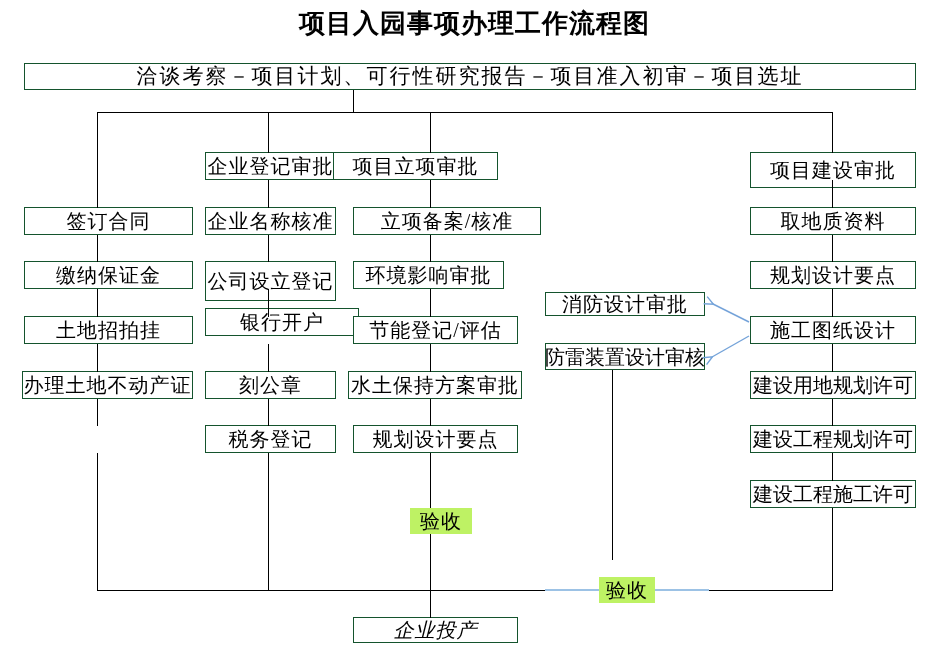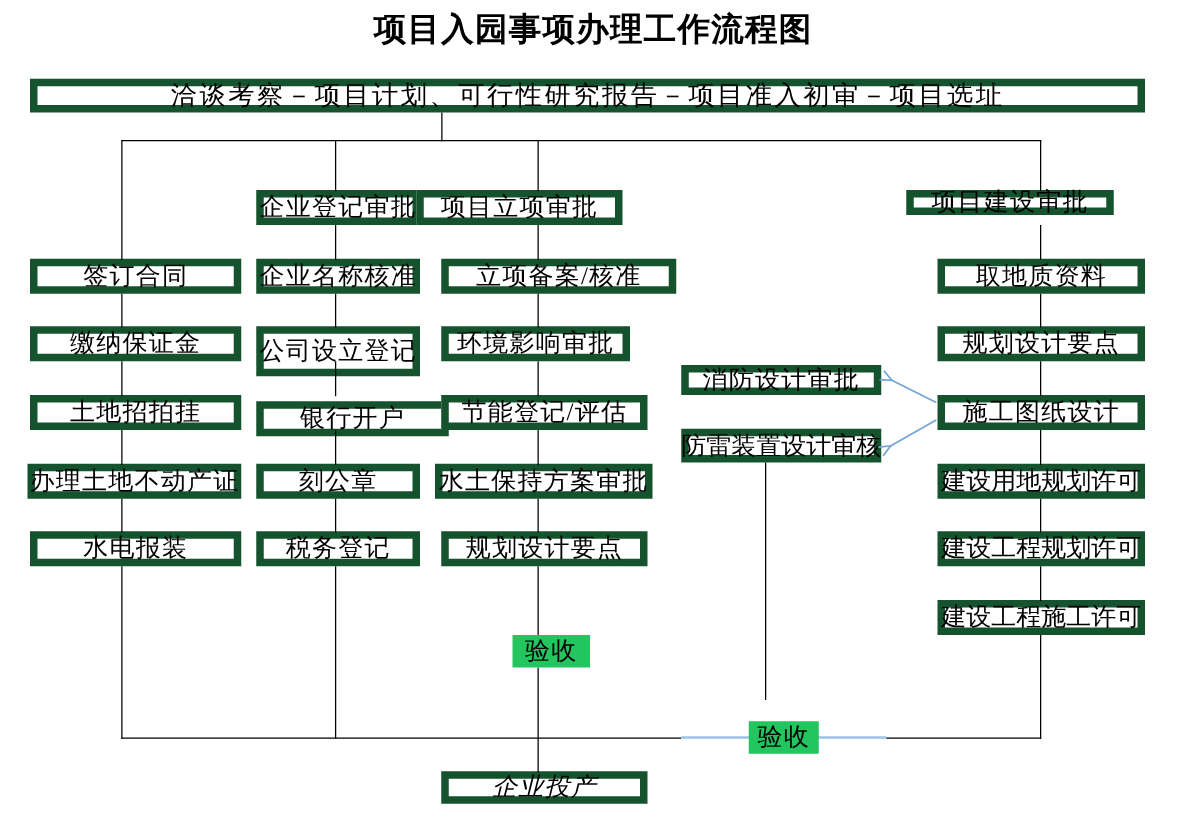--- a/index.html
+++ b/index.html
@@ -5,68 +5,67 @@
   html,body{margin:0;padding:0;background:#ffffff;}
   #canvas{
     position:relative;width:949px;height:665px;background:#ffffff;overflow:hidden;
     font-family:"Liberation Serif","DejaVu Serif",serif;color:#000;
   }
   .title{
     position:absolute;top:6px;left:0;width:949px;text-align:center;
     font-size:26px;font-weight:bold;letter-spacing:1px;
   }
   .box{
-    position:absolute;border:6px solid #14532d;background:#fff;
+    position:absolute;border:1px solid #14532d;background:#fff;
     display:flex;align-items:center;justify-content:center;
     font-size:20px;letter-spacing:1px;white-space:nowrap;line-height:1;
     box-sizing:border-box;
   }
   .topbar{font-size:21px;letter-spacing:2px;}
   .label{
     position:absolute;display:flex;align-items:center;justify-content:center;
-    font-size:20px;letter-spacing:1px;white-space:nowrap;line-height:1;background:#22c55e;
+    font-size:20px;letter-spacing:1px;white-space:nowrap;line-height:1;background:#bef264;
   }
   .hl{position:absolute;height:1px;background:#000;}
   .vl{position:absolute;width:1px;background:#000;}
   .hl.blue{background:#9cc2e5;height:2px;}
   svg.overlay{position:absolute;left:0;top:0;pointer-events:none;}
 </style>
 </head>
 <body>
 
 <div id="canvas">
 
   <div class="title">项目入园事项办理工作流程图</div>
 
   <div class="box topbar" style="left:24px;top:63px;width:892px;height:27px;">洽谈考察－项目计划、可行性研究报告－项目准入初审－项目选址</div>
 
   <div class="box" style="left:24px;top:207px;width:169px;height:28px;">签订合同</div>
   <div class="box" style="left:24px;top:261px;width:169px;height:28px;">缴纳保证金</div>
   <div class="box" style="left:24px;top:316px;width:169px;height:28px;">土地招拍挂</div>
   <div class="box" style="left:22px;top:371px;width:171px;height:28px;">办理土地不动产证</div>
-  <div class="box" style="left:24px;top:425px;width:169px;height:28px;">水电报装</div>
 
   <div class="box" style="left:205px;top:152px;width:131px;height:28px;">企业登记审批</div>
   <div class="box" style="left:205px;top:207px;width:131px;height:28px;">企业名称核准</div>
   <div class="box" style="left:205px;top:261px;width:131px;height:40px;">公司设立登记</div>
-  <div class="box" style="left:205px;top:321px;width:154px;height:28px;">银行开户</div>
+  <div class="box" style="left:205px;top:308px;width:154px;height:28px;">银行开户</div>
   <div class="box" style="left:205px;top:371px;width:131px;height:28px;">刻公章</div>
   <div class="box" style="left:205px;top:425px;width:131px;height:28px;">税务登记</div>
 
   <div class="box" style="left:333px;top:152px;width:165px;height:28px;">项目立项审批</div>
   <div class="box" style="left:353px;top:207px;width:188px;height:28px;">立项备案/核准</div>
   <div class="box" style="left:353px;top:261px;width:151px;height:28px;">环境影响审批</div>
   <div class="box" style="left:353px;top:316px;width:165px;height:28px;">节能登记/评估</div>
   <div class="box" style="left:348px;top:371px;width:174px;height:28px;">水土保持方案审批</div>
   <div class="box" style="left:353px;top:425px;width:165px;height:28px;">规划设计要点</div>
 
   <div class="box" style="left:545px;top:292px;width:160px;height:24px;">消防设计审批</div>
   <div class="box" style="left:545px;top:343px;width:160px;height:27px;letter-spacing:0;">防雷装置设计审核</div>
 
-  <div class="box" style="left:725px;top:152px;width:166px;height:20px;">项目建设审批</div>
+  <div class="box" style="left:750px;top:152px;width:166px;height:36px;">项目建设审批</div>
   <div class="box" style="left:750px;top:207px;width:166px;height:28px;">取地质资料</div>
   <div class="box" style="left:750px;top:261px;width:166px;height:28px;">规划设计要点</div>
   <div class="box" style="left:750px;top:316px;width:166px;height:28px;">施工图纸设计</div>
   <div class="box" style="left:750px;top:371px;width:166px;height:28px;letter-spacing:0;">建设用地规划许可</div>
   <div class="box" style="left:750px;top:425px;width:166px;height:28px;letter-spacing:0;">建设工程规划许可</div>
   <div class="box" style="left:750px;top:480px;width:166px;height:28px;letter-spacing:0;">建设工程施工许可</div>
 
   <div class="box" style="left:353px;top:617px;width:165px;height:26px;font-style:italic;">企业投产</div>
 
   <div class="hl" style="left:97px;top:112px;width:736px;"></div>

